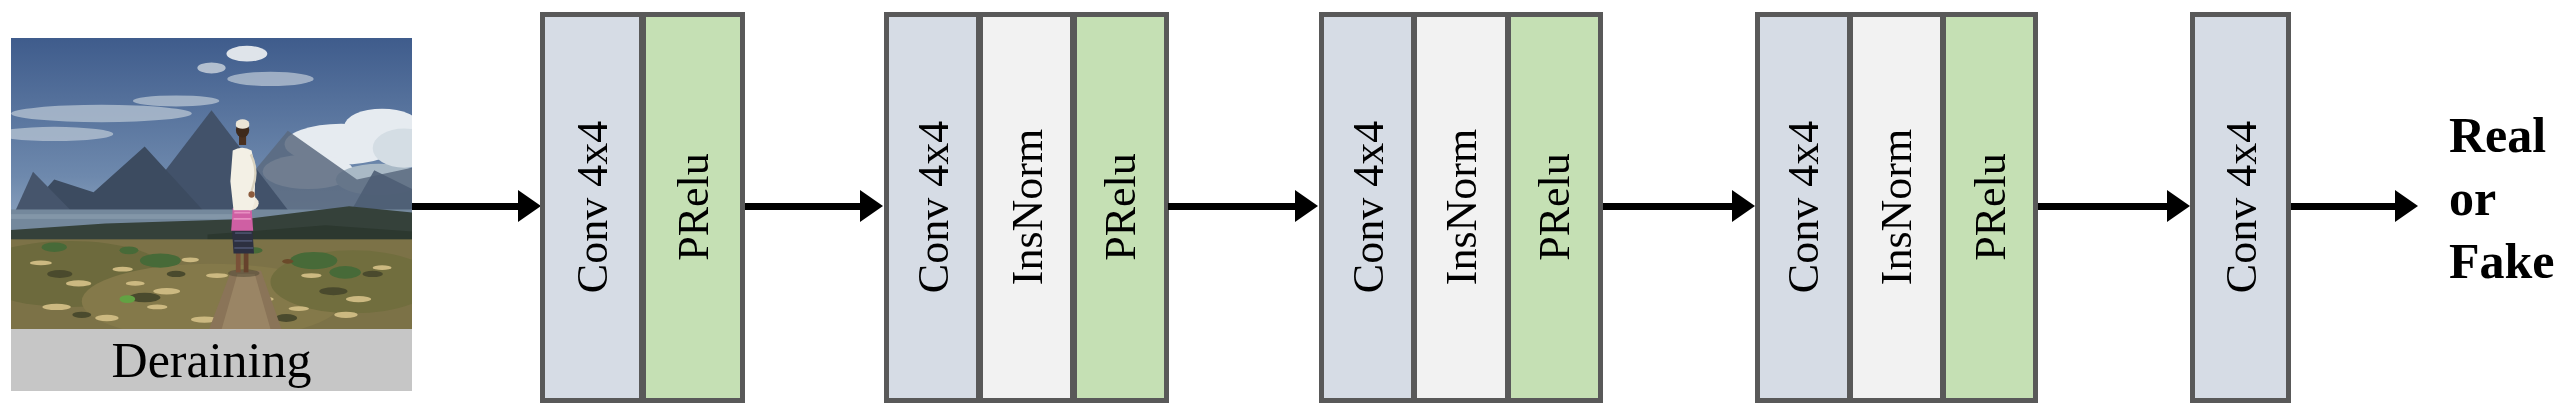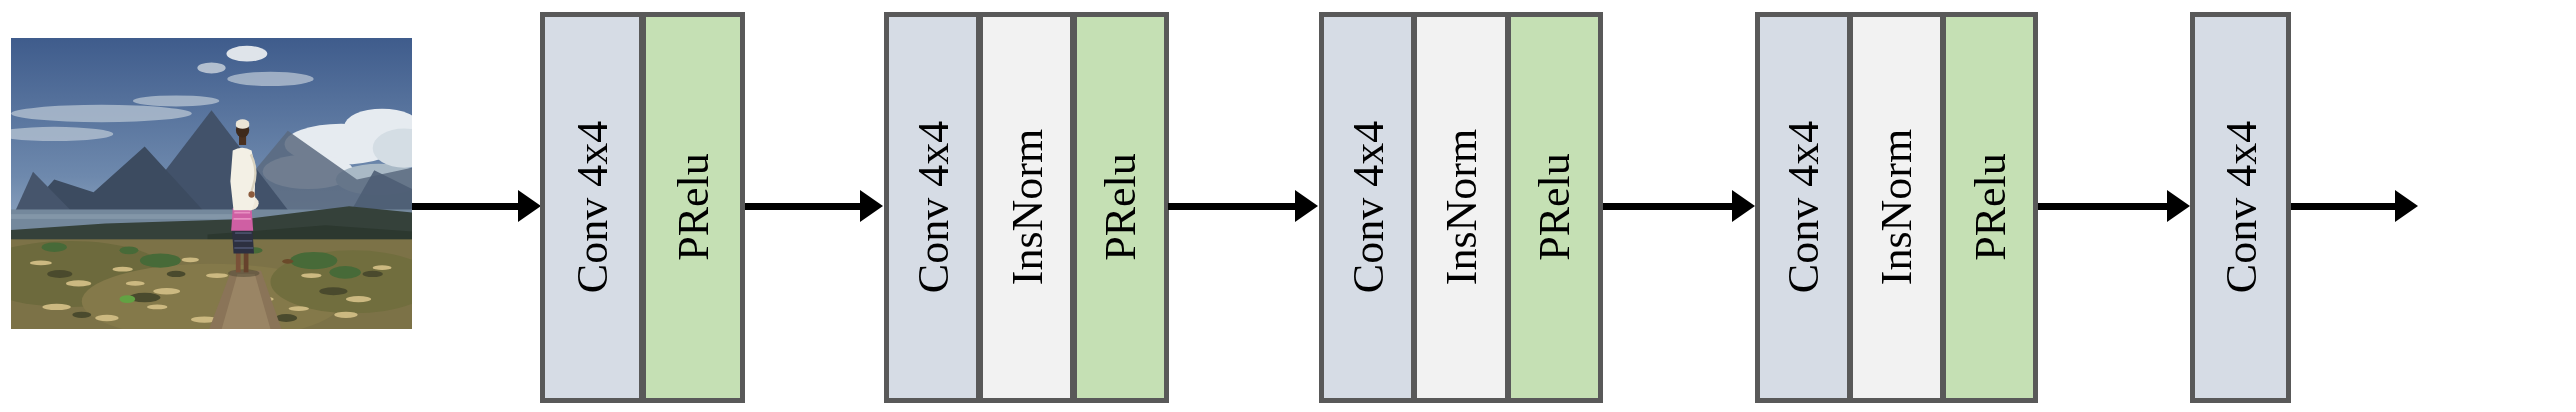--- a/index.html
+++ b/index.html
@@ -166,20 +166,21 @@
         <ellipse cx="304" cy="210" rx="11" ry="9" fill="#eee8da"></ellipse>
         <path d="M282,143 Q294,136 306,143 L311,168 L310,196 Q312,206 306,219 L283,219 L279,182 Z" fill="#f3f0e5"></path>
         <path d="M305,148 Q315,168 308,188 Q305,196 306,200" fill="none" stroke="#d9d2bf" stroke-width="3"></path>
         <circle cx="306" cy="199" r="4" fill="#8a5a3c"></circle>
         <rect x="290" y="121" width="9" height="15" fill="#4a3120"></rect>
         <ellipse cx="294.5" cy="117" rx="8.5" ry="9.5" fill="#3e2a1c"></ellipse>
         <path d="M286,108 a9,7 0 0 1 17,0 l0,4 a9,5 0 0 1 -17,0 Z" fill="#ebe5d6"></path>
       </g>
     </svg>
   </div>
+  <div class="caption-band">Deraining</div>
 
   <div class="arrow" style="left:412px; width:129px;">
     <div class="shaft"></div>
     <div class="head"></div>
   </div>
 
   <div class="block" style="left:540px; width:205px;">
     <div class="cell" data-cell-type="conv">
       <span class="vlabel">Conv 4x4</span>
     </div>
@@ -248,15 +249,20 @@
     <div class="cell" data-cell-type="conv">
       <span class="vlabel">Conv 4x4</span>
     </div>
   </div>
 
   <div class="arrow" style="left:2291px; width:127px;">
     <div class="shaft"></div>
     <div class="head"></div>
   </div>
 
+  <div class="verdict">
+    <div>Real</div>
+    <div>or</div>
+    <div>Fake</div>
+  </div>
 
 </div>
 
 
 </body></html>

